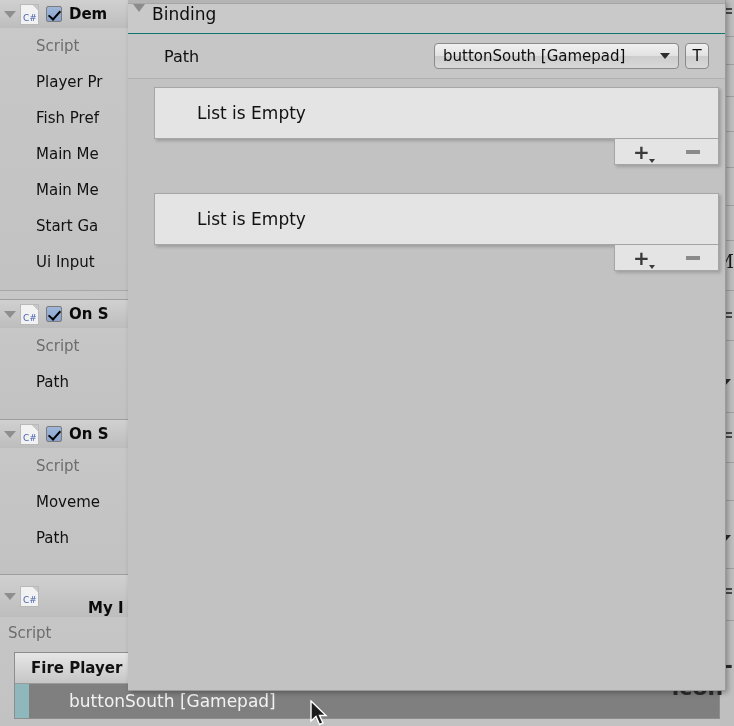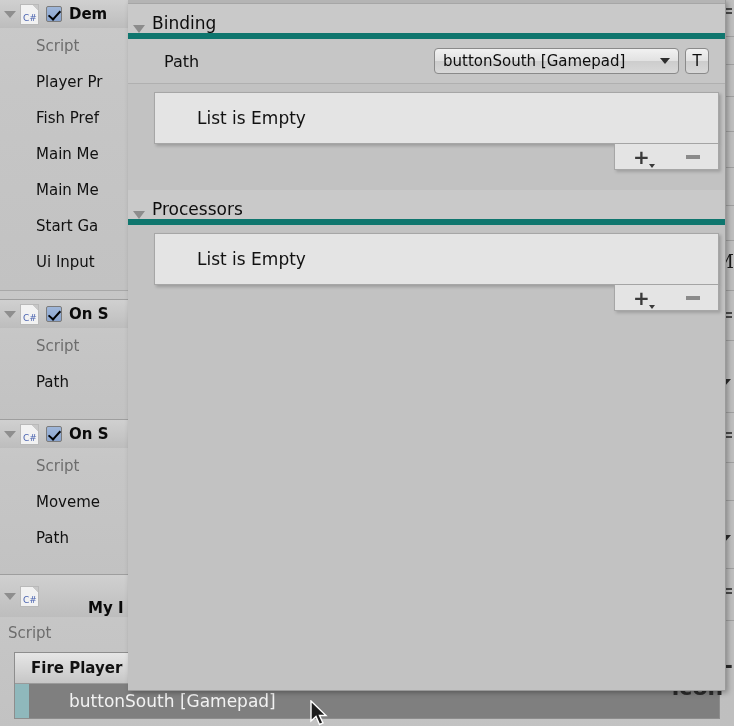--- a/index.html
+++ b/index.html
@@ -221,24 +221,24 @@
     overflow: hidden;
   }
   .pop-topline {
     height: 3px;
     background: #b4b4b4;
     border-bottom: 1px solid #a6a6a6;
   }
   .section-header {
     height: 29px;
     display: flex;
-    align-items: flex-end;
+    align-items: flex-start;
     padding-left: 5px;
     background: #c9c9c9;
-    border-bottom: 6px solid #0f766e;
+    border-bottom: 1px solid #0f766e;
   }
   .section-header .tri {
     width: 0; height: 0;
     border-left: 6px solid transparent;
     border-right: 6px solid transparent;
     border-top: 8px solid #8c8c8c;
     margin-right: 7px;
   }
   .section-header .ttl {
     font-size: 17px;
@@ -496,24 +496,20 @@
     <div class="empty-box">List is Empty</div>
     <div class="addremove-bar">
       <div class="addremove">
         <span class="ar-plus">+</span>
         <span class="ar-minus"></span>
       </div>
     </div>
   </div>
   <div class="spacer-gap"></div>
 
-  <div class="section-header">
-    <span class="tri"></span>
-    <span class="ttl">Processors</span>
-  </div>
   <div class="list-area">
     <div class="empty-box">List is Empty</div>
     <div class="addremove-bar">
       <div class="addremove">
         <span class="ar-plus">+</span>
         <span class="ar-minus"></span>
       </div>
     </div>
   </div>
 </div>

